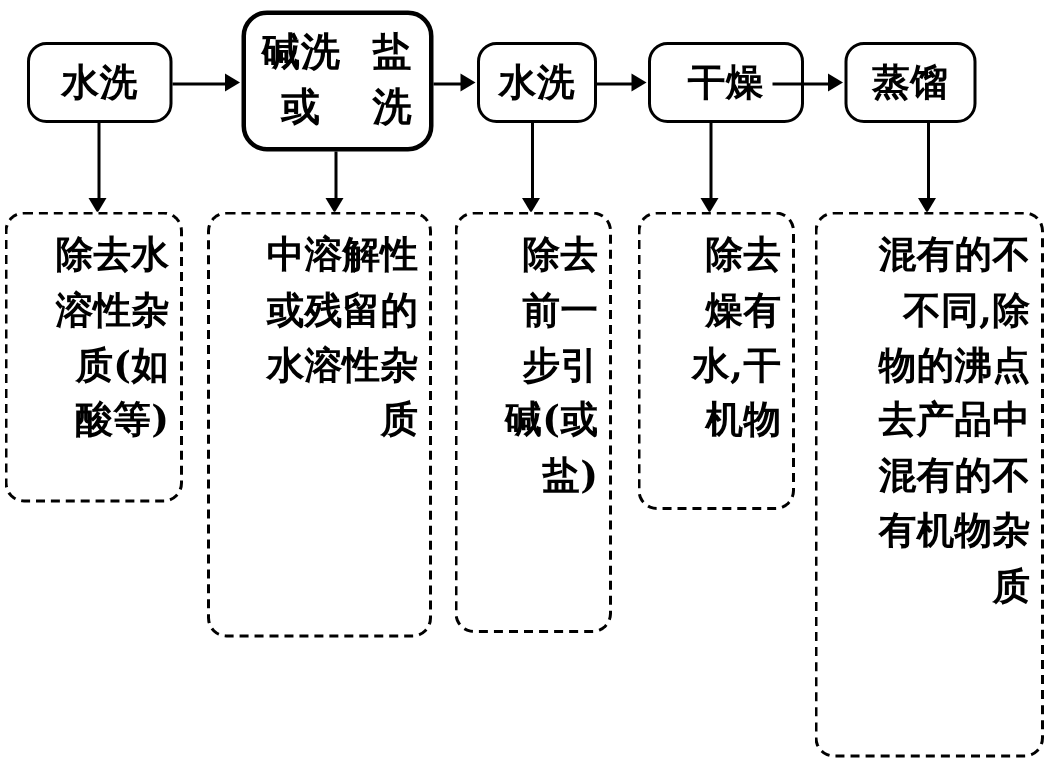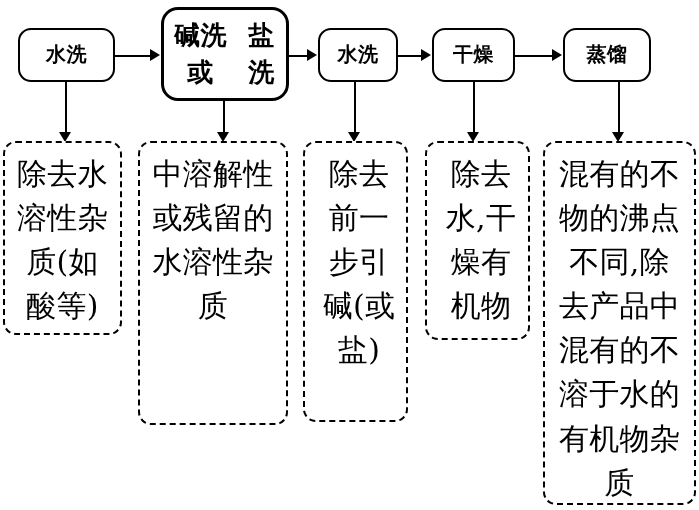--- a/index.html
+++ b/index.html
@@ -24,45 +24,45 @@
     box-sizing: border-box;
     border: 2.5px solid #000000;
     border-radius: 13px;
     background: #ffffff;
     display: flex;
     align-items: center;
     justify-content: center;
     text-align: center;
     color: #000000;
     font-weight: 700;
-    font-size: 20px;
+    font-size: 25px;
     line-height: 1.18;
     letter-spacing: 0.5px;
   }
   .proc.big {
     border-width: 3.5px;
     border-radius: 17px;
     font-size: 26px;
     line-height: 1.42;
   }
 
   
   .note {
     position: absolute;
     box-sizing: border-box;
     border: 2.5px dashed #000000;
     border-radius: 13px;
     background: #ffffff;
     color: #000000;
-    font-weight: 400;
-    font-size: 30px;
+    font-weight: 700;
+    font-size: 25px;
     line-height: 1.47;
     letter-spacing: 0.3px;
     padding: 9px 7px 7px 7px;
-    text-align: center;
+    text-align: right;
     overflow: hidden;
   }
   .note span.txt {
     display: block;
   }
 
   
   .hline {
     position: absolute;
     height: 0;
@@ -106,21 +106,21 @@
 
   <div class="proc big" style="left:161px; top:7px; width:128px; height:94px; flex-direction:row;">
     <span>碱洗或</span>
     <span>盐洗</span>
   </div>
 
   <div class="proc" style="left:318px; top:28px; width:80px; height:54px;">
     <span>水洗</span>
   </div>
 
-  <div class="proc" style="left:432px; top:28px; width:83px; height:54px;">
+  <div class="proc" style="left:432px; top:28px; width:104px; height:54px;">
     <span>干燥</span>
   </div>
 
   <div class="proc" style="left:563px; top:28px; width:88px; height:54px;text-align:right;">
     <span>蒸馏</span>
   </div>
 
   <div class="hline" style="left:115px; top:55px; width:36px;"></div>
   <div class="arrow-right" style="left:150px; top:49px;"></div>
 
@@ -165,29 +165,28 @@
   <div class="note" style="left:303px; top:141px; width:105px; height:281px; padding-left:14px;">
     <span class="txt">除去</span>
     <span class="txt">前一</span>
     <span class="txt">步引</span>
     <span class="txt">碱(或</span>
     <span class="txt">盐)</span>
   </div>
 
   <div class="note" style="left:425px; top:141px; width:105px; height:199px; padding-left:14px;">
     <span class="txt">除去</span>
+    <span class="txt">燥有</span>
     <span class="txt">水,干</span>
-    <span class="txt">燥有</span>
     <span class="txt">机物</span>
   </div>
 
   <div class="note" style="left:543px; top:141px; width:153px; height:364px;">
     <span class="txt">混有的不</span>
+    <span class="txt">不同,除</span>
     <span class="txt">物的沸点</span>
-    <span class="txt">不同,除</span>
     <span class="txt">去产品中</span>
     <span class="txt">混有的不</span>
-    <span class="txt">溶于水的</span>
     <span class="txt">有机物杂</span>
     <span class="txt">质</span>
   </div>
 
 </div>
 
 </body></html>

